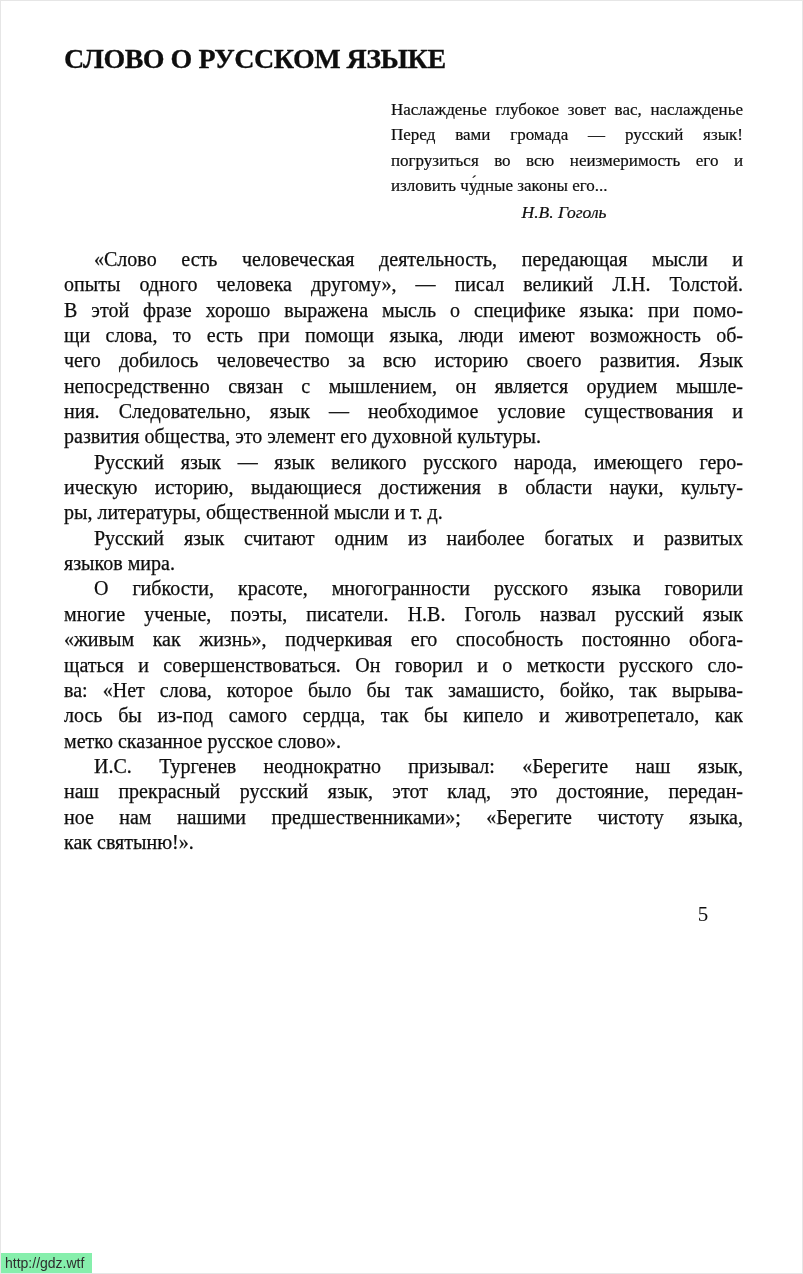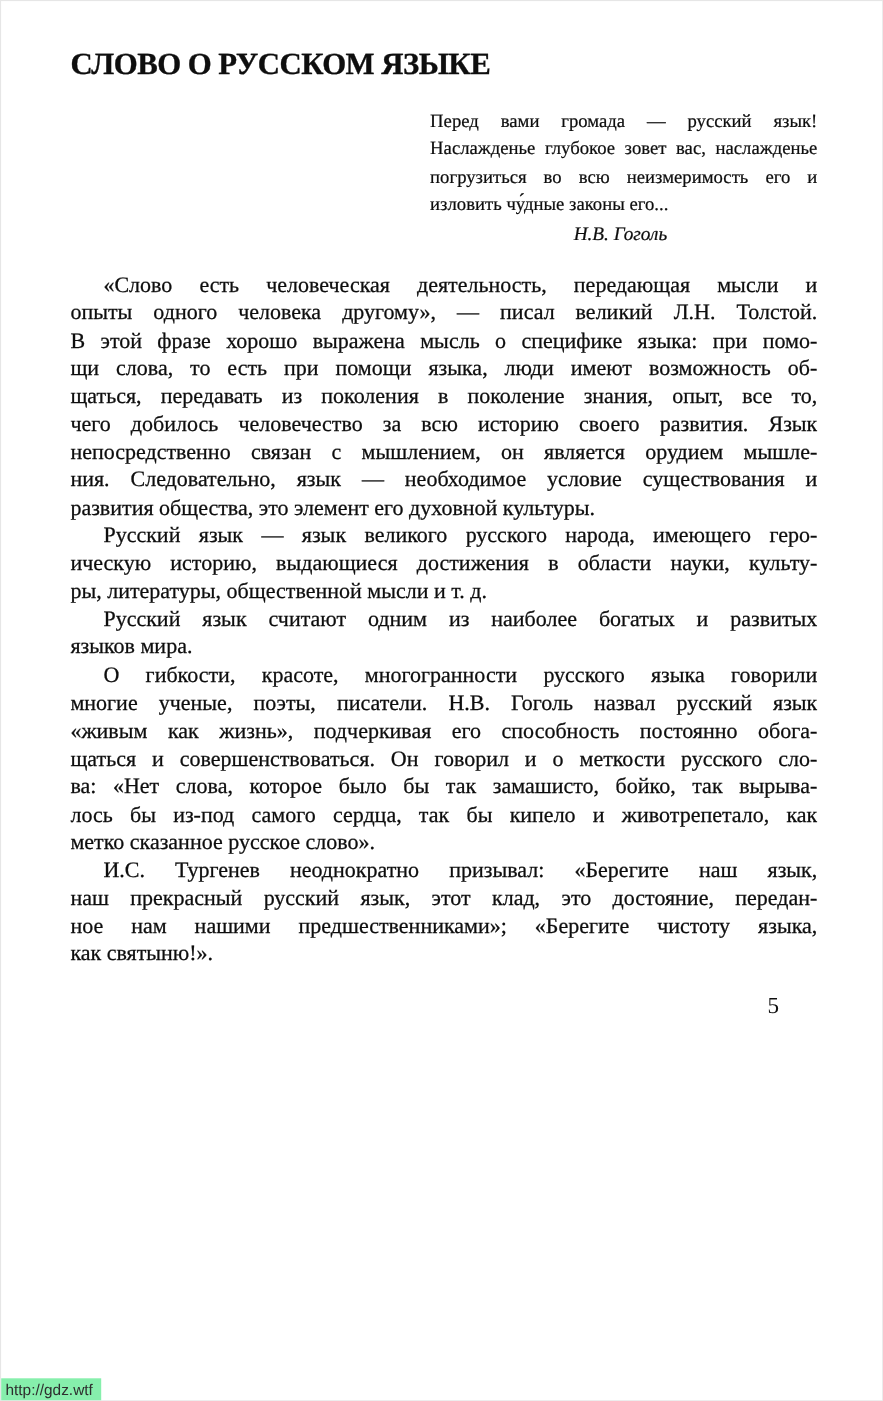--- a/index.html
+++ b/index.html
@@ -81,35 +81,34 @@
 </style>
 </head>
 <body>
 
 <div class="page">
 
   <div class="title">СЛОВО О РУССКОМ ЯЗЫКЕ</div>
 
   <div class="epigraph">
     <div>
+        <div class="line">Наслажденье глубокое зовет вас, наслажденье</div>
         <div class="line">Перед вами громада — русский язык!</div>
-        <div class="line">Наслажденье глубокое зовет вас, наслажденье</div>
         <div class="line">погрузиться во всю неизмеримость его и</div>
         <div class="line last">изловить чу́дные законы его...</div>
       </div>
     <div class="epigraph-attribution">Н.В. Гоголь</div>
   </div>
 
   <div class="bodytext">
     <div class="para">
         <div class="line first">«Слово есть человеческая деятельность, передающая мысли и</div>
         <div class="line">опыты одного человека другому», — писал великий Л.Н. Толстой.</div>
         <div class="line">В этой фразе хорошо выражена мысль о специфике языка: при помо-</div>
         <div class="line">щи слова, то есть при помощи языка, люди имеют возможность об-</div>
-        <div class="line">щаться, передавать из поколения в поколение знания, опыт, все то,</div>
         <div class="line">чего добилось человечество за всю историю своего развития. Язык</div>
         <div class="line">непосредственно связан с мышлением, он является орудием мышле-</div>
         <div class="line">ния. Следовательно, язык — необходимое условие существования и</div>
         <div class="line last">развития общества, это элемент его духовной культуры.</div>
       </div>
     <div class="para">
         <div class="line first">Русский язык — язык великого русского народа, имеющего геро-</div>
         <div class="line">ическую историю, выдающиеся достижения в области науки, культу-</div>
         <div class="line last">ры, литературы, общественной мысли и т. д.</div>
       </div>

